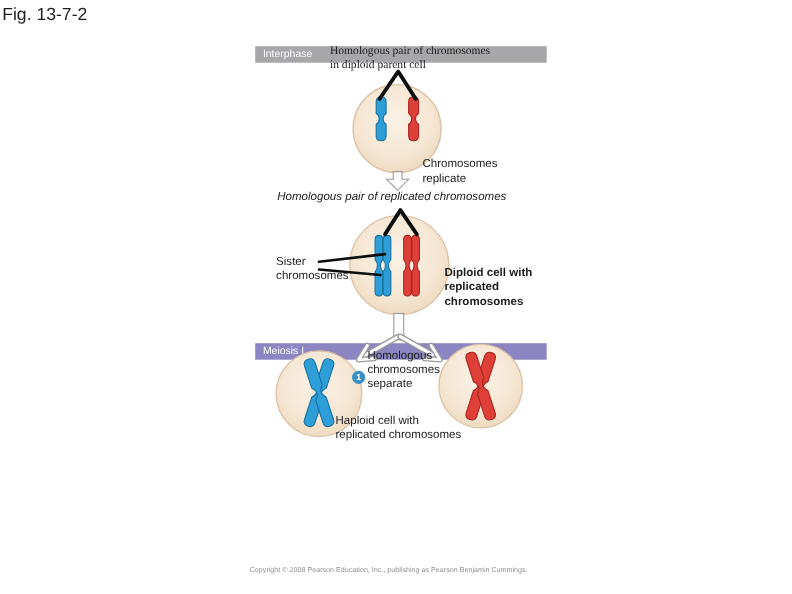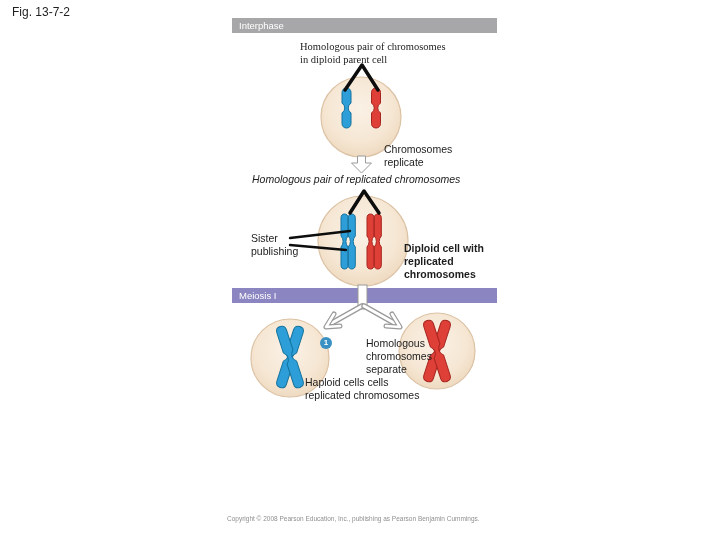--- a/index.html
+++ b/index.html
@@ -1,25 +1,25 @@
 <!DOCTYPE html>
 <html><head>
 <meta charset="utf-8">
 <style>
   html,body{margin:0;padding:0;background:#fff;}
   #slide{
     position:relative;width:720px;height:540px;background:#ffffff;overflow:hidden;
     font-family:"Liberation Sans",sans-serif;
   }
   .fig-label{
-    position:absolute;left:12px;top:5px;font-size:12px;color:#1f1f1f;
+    position:absolute;left:2px;top:5px;font-size:16px;color:#1f1f1f;
   }
   .banner{
     position:absolute;left:232px;width:265px;height:15px;box-sizing:border-box;
-    padding-left:7px;color:#ffffff;font-size:9.5px;line-height:15px;z-index:1;
+    padding-left:7px;color:#ffffff;font-size:9.5px;line-height:15px;z-index:1;margin-top:24px;
   }
   .banner-interphase{top:18px;background:#a7a7a9;}
   .banner-meiosis{top:288px;background:#8b85c1;}
   #overlay{position:absolute;left:0;top:0;z-index:3;pointer-events:none;}
   .lbl{
     position:absolute;z-index:4;font-size:10.5px;line-height:13px;color:#1c1c1c;
     white-space:pre-line;
   }
   .badge{
     position:absolute;z-index:4;left:320px;top:337px;width:12px;height:12px;
@@ -97,25 +97,25 @@
     <path class="tubeA" stroke-width="5" d="M392 314 L400 327 L386 326"></path>
     <path class="tubeB" stroke-width="2.6" d="M392 314 L400 327 L386 326"></path>
   </svg>
 
   <div class="lbl" style="left:300px;top:40px;font-family:Liberation Serif, serif;">Homologous pair of chromosomes
 in diploid parent cell</div>
   <div class="lbl" style="left:384px;top:143px;">Chromosomes
 replicate</div>
   <div class="lbl" style="left:252px;top:173px;font-style:italic;">Homologous pair of replicated chromosomes</div>
   <div class="lbl" style="left:251px;top:232px;">Sister
-publishing</div>
+chromosomes</div>
   <div class="lbl" style="left:404px;top:242px;font-weight:bold;">Diploid cell with
 replicated
 chromosomes</div>
   <div class="badge">1</div>
-  <div class="lbl" style="left:334px;top:337px;margin-left:32px;">Homologous
+  <div class="lbl" style="left:334px;top:317px;">Homologous
 chromosomes
 separate</div>
-  <div class="lbl" style="left:305px;top:376px;">Haploid cells cells
+  <div class="lbl" style="left:305px;top:376px;">Haploid cell with
 replicated chromosomes</div>
   <div class="copyright">Copyright © 2008 Pearson Education, Inc., publishing as Pearson Benjamin Cummings.</div>
 
 </div>
 
 </body></html>

